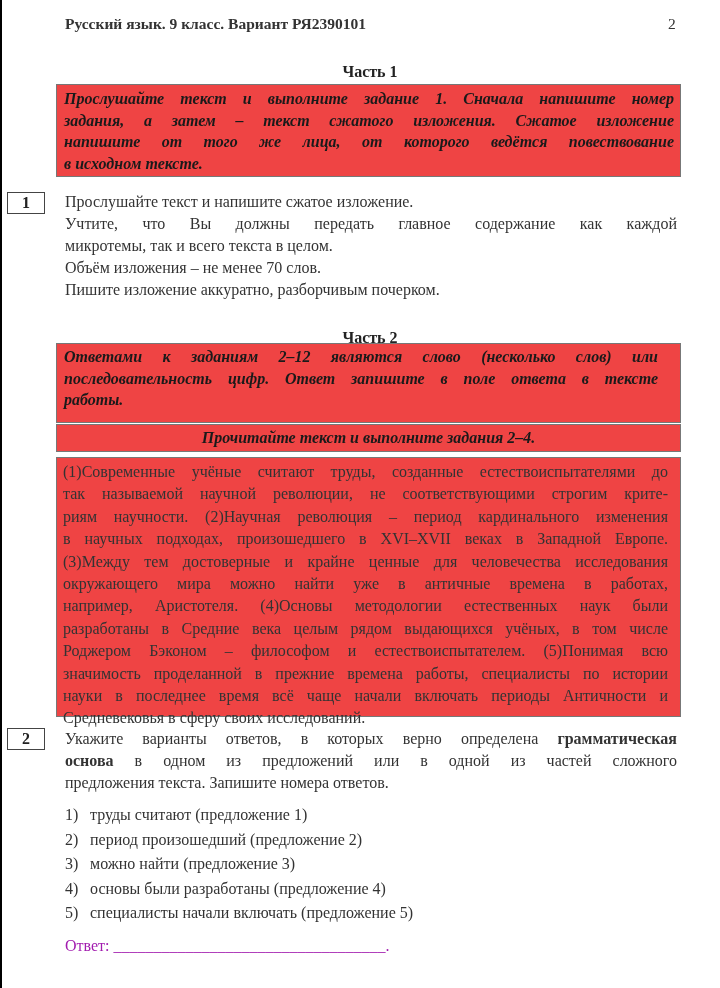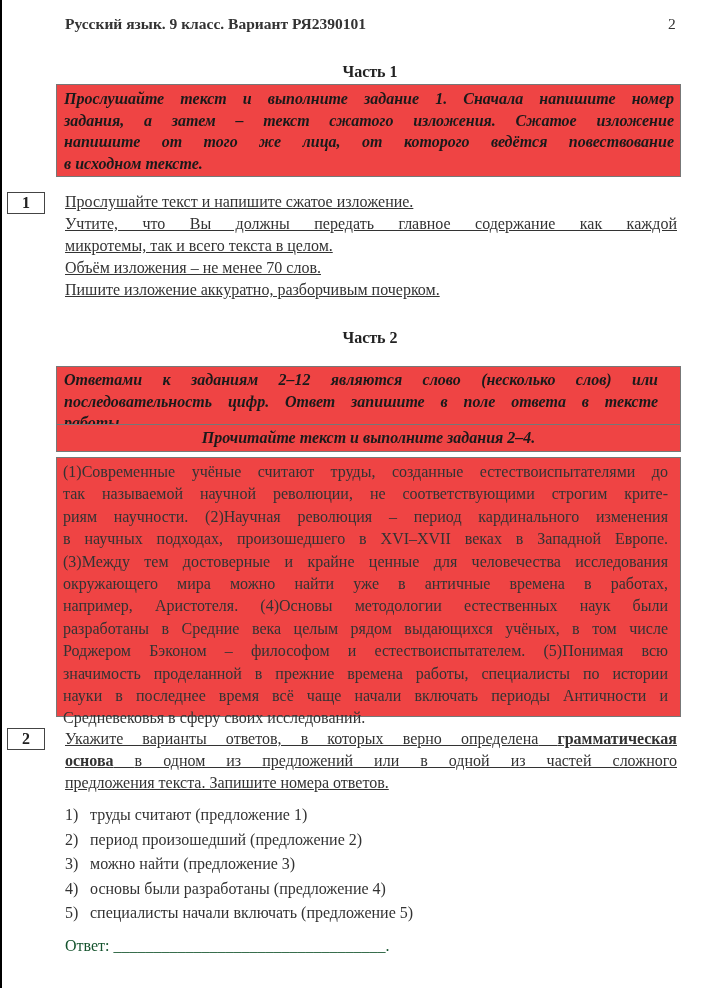--- a/index.html
+++ b/index.html
@@ -13,27 +13,27 @@
   .header-title { position: absolute; left: 65px; top: 15px; font-size: 15.5px; color: #333; font-weight: bold; }
   .header-page { position: absolute; left: 668px; top: 15px; font-size: 15.5px; color: #333; }
   .part-title { position: absolute; left: 0; width: 740px; text-align: center; font-weight: bold; font-size: 16px; color: #222; }
   .frame { position: absolute; left: 56px; width: 625px; border: 1.5px solid #777; box-sizing: border-box; background: #ef4444; }
   .italic-bold { font-style: italic; font-weight: bold; font-size: 16px; line-height: 21.5px; text-align: justify; color: #1a1a1a; }
   .task-num {
     position: absolute; left: 7px; width: 38px; height: 22px;
     border: 1.5px solid #444; box-sizing: border-box;
     font-weight: bold; font-size: 16px; text-align: center; line-height: 19px; color: #222;
   }
-  .body-text { position: absolute; left: 65px; width: 612px; font-size: 16px; line-height: 22px; color: #333; text-decoration: underline; }
+  .body-text { position: absolute; left: 65px; width: 612px; font-size: 16px; line-height: 22px; color: #333; }
   .line { display: block; }
   .jl { text-align: justify; text-align-last: justify; display: block; }
   .passage { font-size: 16px; line-height: 22.4px; color: #333; text-align: justify; }
   .options { position: absolute; left: 65px; top: 803px; font-size: 16px; line-height: 24.6px; color: #333; }
   .opt-num { display: inline-block; width: 25px; }
-  .answer { position: absolute; left: 65px; top: 937px; font-size: 16px; color: #14532d; }
+  .answer { position: absolute; left: 65px; top: 937px; font-size: 16px; color: #a21caf; }
 </style>
 </head>
 <body>
 
 <div class="left-edge"></div>
 
 <div class="header-title">Русский язык. 9 класс. Вариант РЯ2390101</div>
 <div class="header-page">2</div>
 
 <div class="part-title" style="top:63px;">Часть 1</div>
@@ -47,21 +47,21 @@
 <div class="task-num" style="top:192px;">1</div>
 <div class="body-text" style="top:191px;">
   <span class="line">Прослушайте текст и напишите сжатое изложение.</span>
   <span class="jl">Учтите, что Вы должны передать главное содержание как каждой</span>
   <span class="line">микротемы, так и всего текста в целом.</span>
   <span class="line">Объём изложения – не менее 70 слов.</span>
   <span class="line">Пишите изложение аккуратно, разборчивым почерком.</span>
 </div>
 
 <div class="part-title" style="top:329px;">Часть 2</div>
-<div class="frame italic-bold" style="top:366px; height:80px; padding:2px 22px 0 7px;">
+<div class="frame italic-bold" style="top:343px; height:80px; padding:2px 22px 0 7px;">
   <span class="jl">Ответами к заданиям 2–12 являются слово (несколько слов) или</span>
   <span class="jl">последовательность цифр. Ответ запишите в поле ответа в тексте</span>
   <span class="line">работы.</span>
 </div>
 <div class="frame italic-bold" style="top:424px; height:28px; text-align:center; line-height:25px;">
   <span>Прочитайте текст и выполните задания 2–4.</span>
 </div>
 
 <div class="frame passage" style="top:457px; height:260px; padding:3px 12px 0 6px;">
   <span class="jl">(1)Современные учёные считают труды, созданные естествоиспытателями до</span>

